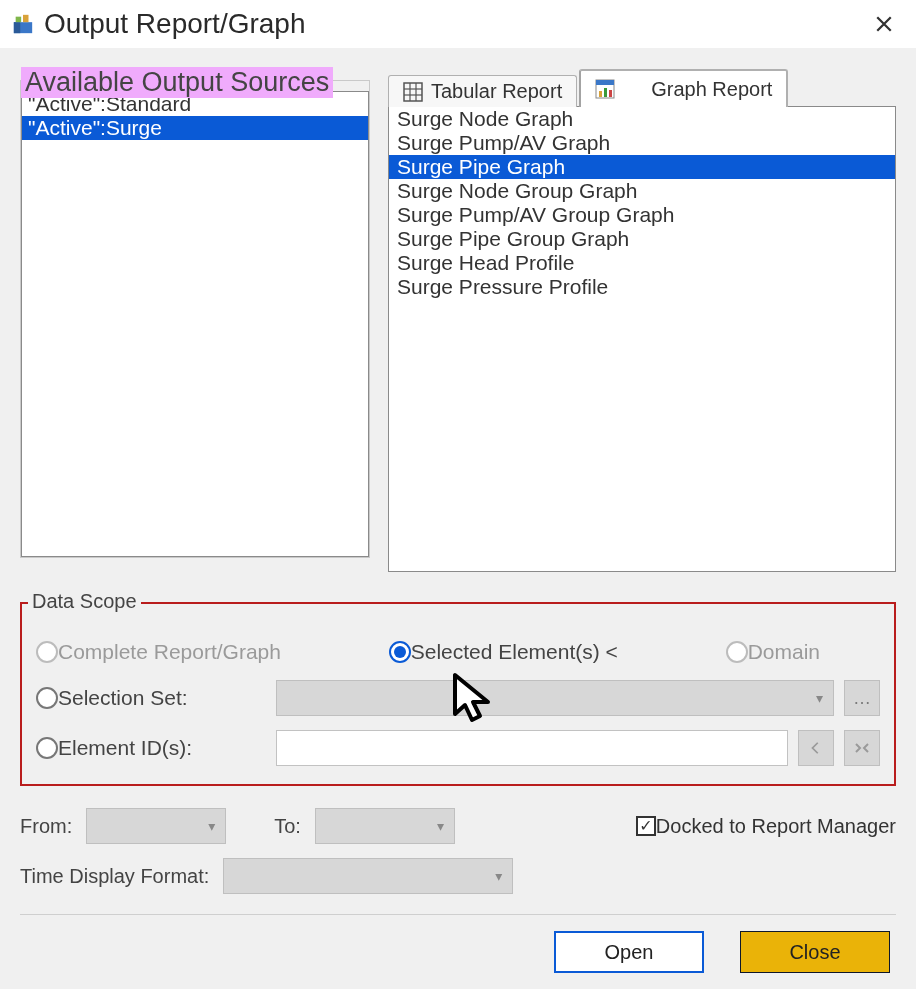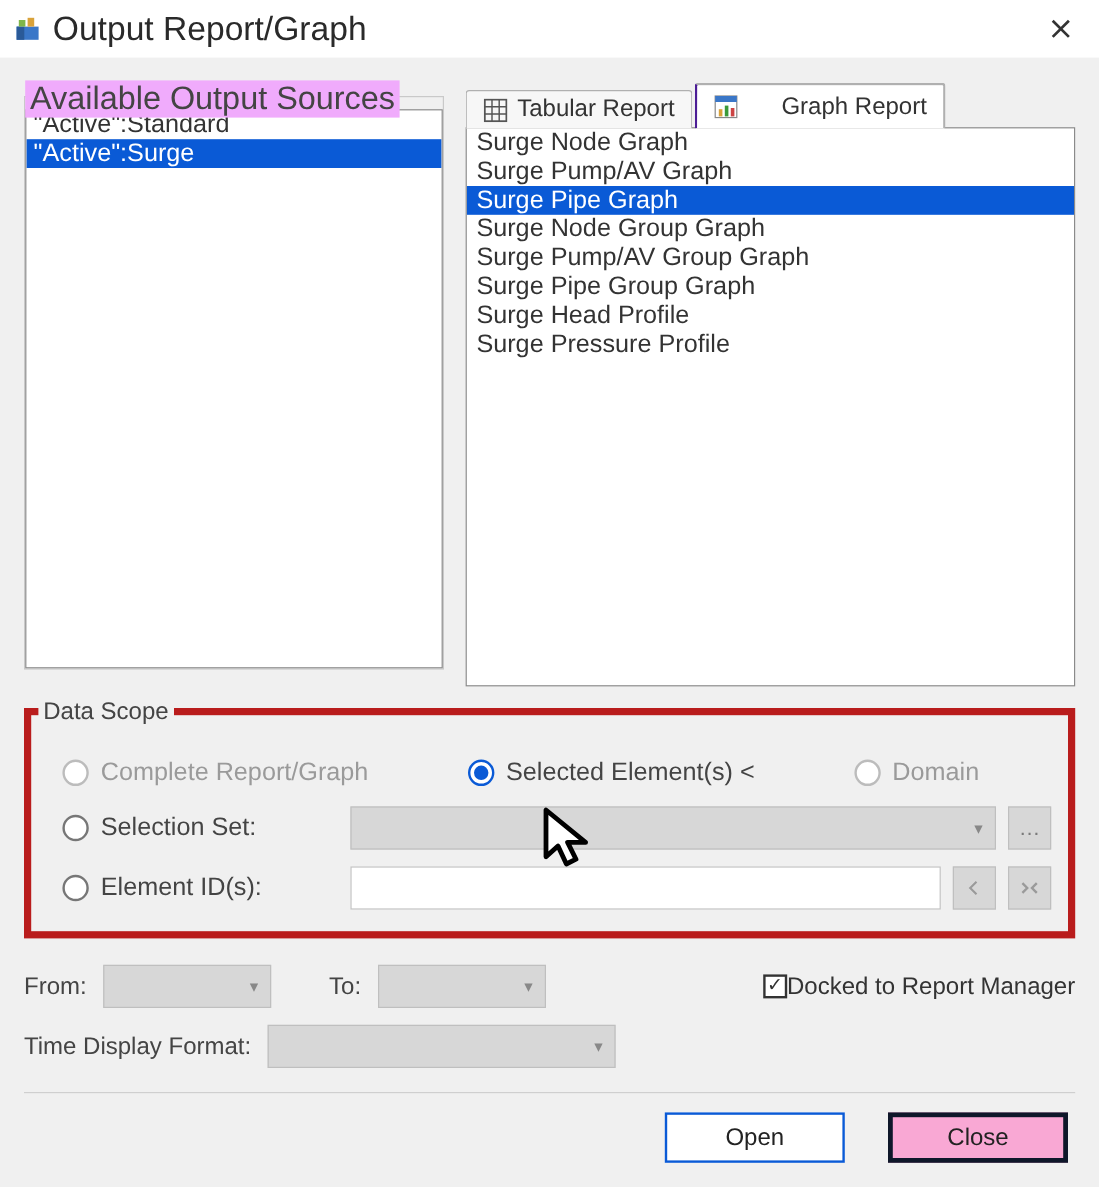--- a/index.html
+++ b/index.html
@@ -82,53 +82,53 @@
     border-radius: 3px 3px 0 0;
     font-size: 20px;
     color: #333;
     cursor: pointer;
     position: relative;
     top: 1px;
   }
   .tab.active {
     background: #fff;
     border-top: 2px solid #b0b0b0;
-    border-left: 2px solid #4c1d95;
+    border-left: 2px solid #a3a3a3;
     border-right: 2px solid #b0b0b0;
     height: 38px;
     z-index: 2;
     gap: 36px;
   }
   .tab .tab-icon { width: 20px; height: 20px; display:inline-block; }
 
   .right-list {
     background:#fff; border:1px solid #8a8a8a;
     height: 466px; overflow:auto; font-size:21px;
   }
   .right-list .item { padding:0px 8px; line-height:24px; cursor:default; }
   .right-list .item.selected { background:#0a5ad6; color:#fff; }
 
   
   .scope-box {
-    border:6px solid #b91c1c;
-    margin-top: 18px;
-    padding: 36px 14px 18px 26px;
+    border:2px solid #b91c1c;
+    margin-top: 30px;
+    padding: 36px 14px 18px 14px;
     position: relative;
   }
   .scope-box > .legend {
     position:absolute; top:-14px; left:6px;
     background:#f0f0f0; padding:0 4px;
     font-size:20px; color:#444;
   }
 
   .radio-row { display:flex; align-items:center; gap: 30px; margin-bottom: 16px; }
   .radio-row .spacer { flex:1; }
 
   .radio {
-    display:flex; align-items:center; gap:10px;
+    display:flex; align-items:center; 
     font-size:21px; color:#444; cursor:pointer;
   }
   .radio.disabled { color:#9a9a9a; cursor:default; }
   .radio .bullet {
     width:22px; height:22px; border-radius:50%;
     border:2px solid #777; display:inline-flex;
     align-items:center; justify-content:center;
     background:#fff;
   }
   .radio.disabled .bullet { border-color:#bcbcbc; }
@@ -170,21 +170,21 @@
     display:inline-flex; align-items:center; justify-content:center;
     background:#fff;
   }
   .checkbox.checked .box::after { content:"✓"; font-size:16px; line-height:1; }
 
   .hr { border:none; border-top:1px solid #cfcfcf; margin:20px 0 16px 0; }
 
   .btn-row { display:flex; justify-content:flex-end; gap:36px; padding-right:6px; padding-bottom:16px; }
   .btn {
     min-width:150px; height:42px;
-    border:4px solid #0f172a; background:#f9a8d4;
+    border:1px solid #0f172a; background:#eab308;
     display:flex; align-items:center; justify-content:center;
     font-size:20px; color:#222; cursor:pointer;
   }
   .btn.primary { border:2px solid #0a5ad6; background:#fff; }
 
   .cursor {
     position:absolute; left:450px; top:672px; pointer-events:none;
   }
 </style>
 </head>

